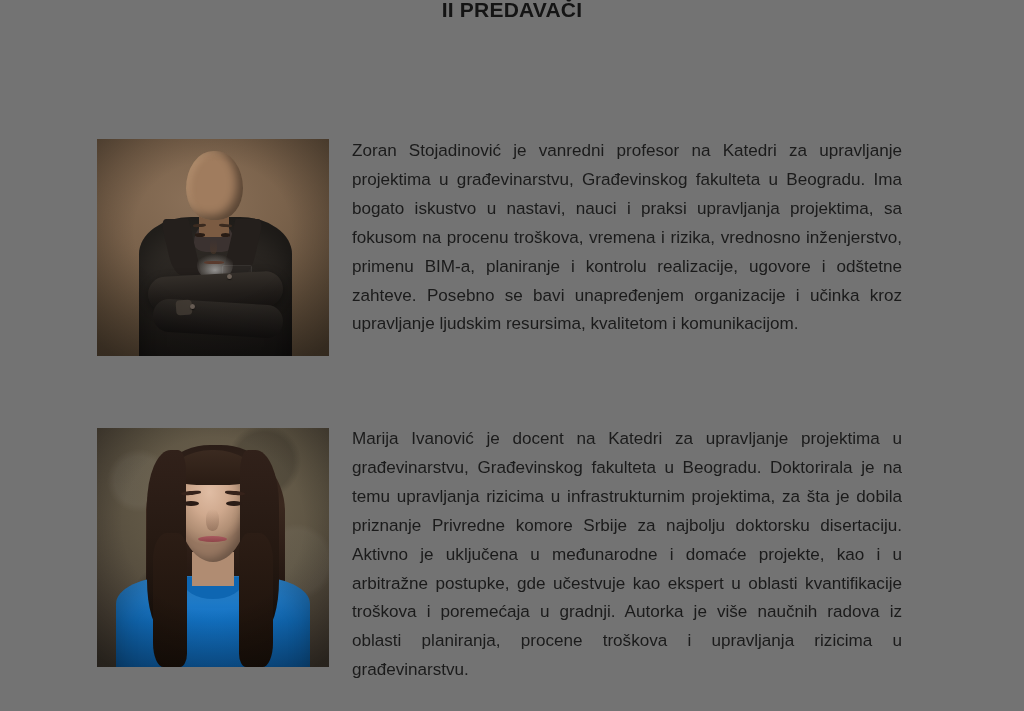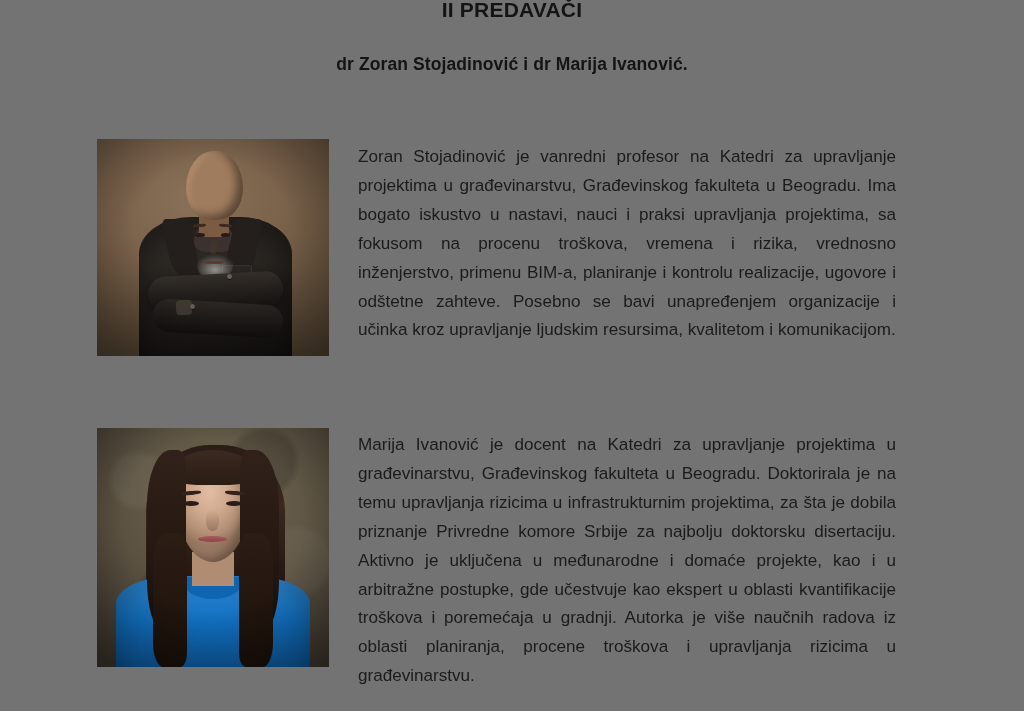--- a/index.html
+++ b/index.html
@@ -68,21 +68,21 @@
 
   
   #bio-1 .bio-photo { left: 97px;  top: 139px; width: 232px; height: 217px; }
   #bio-1 .bio-text  { left: 348px; top: 133px; width: 558px; }
 
   
   #bio-2 .bio-photo { left: 97px;  top: 428px; width: 232px; height: 239px; }
   #bio-2 .bio-text  { left: 348px; top: 421px; width: 558px; }
 
   
-  .bio-text p { margin: 10px; }
+  .bio-text p { margin: 4px; }
 
   
   .ph1-bg {
     position: absolute; inset: 0;
     background:
       radial-gradient(120% 95% at 42% 28%, #8a7058 0%, #7a624b 32%, #63503c 62%, #4b3d2d 100%);
   }
   .ph1-vig {
     position: absolute; inset: 0;
     background:
@@ -301,21 +301,20 @@
   .ph2-hairover-l { left: 24%; border-radius: 40% 30% 20% 30% / 20% 14% 10% 18%; }
   .ph2-hairover-r { left: 61%; border-radius: 30% 40% 30% 20% / 14% 20% 18% 10%; }
 </style>
 </head>
 <body>
 
 <div class="page">
 
   <div class="doc-title">II PREDAVAČI</div>
 
-  <div class="doc-subtitle">dr Zoran Stojadinović i dr Marija Ivanović.</div>
 
   <div class="bio" id="bio-1">
 
     <div class="bio-photo">
       <div class="ph1-bg"></div>
       <div class="ph1-torso"></div>
       <div class="ph1-shirt"></div>
       <div class="ph1-lapel-l"></div>
       <div class="ph1-lapel-r"></div>
       <div class="ph1-neck"></div>

